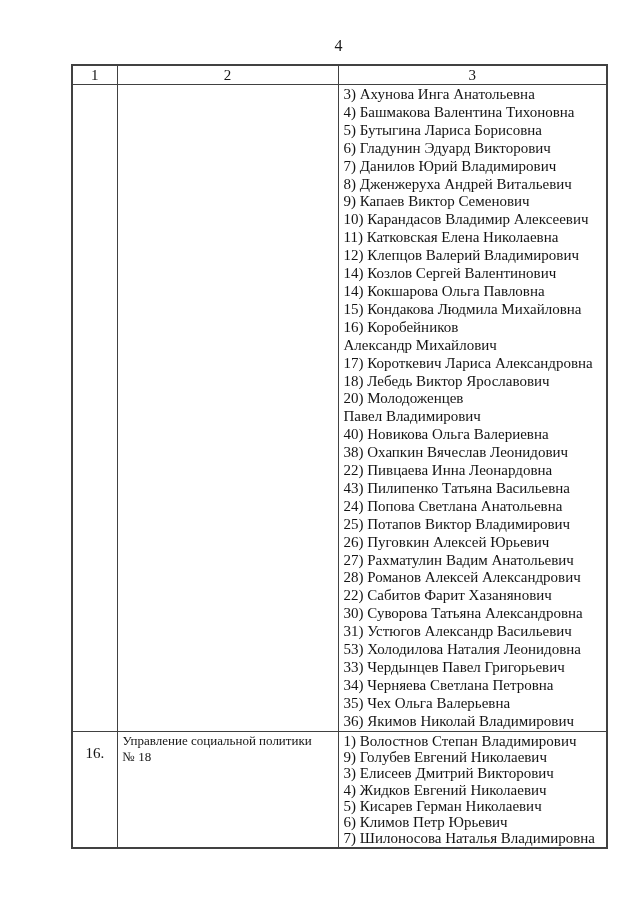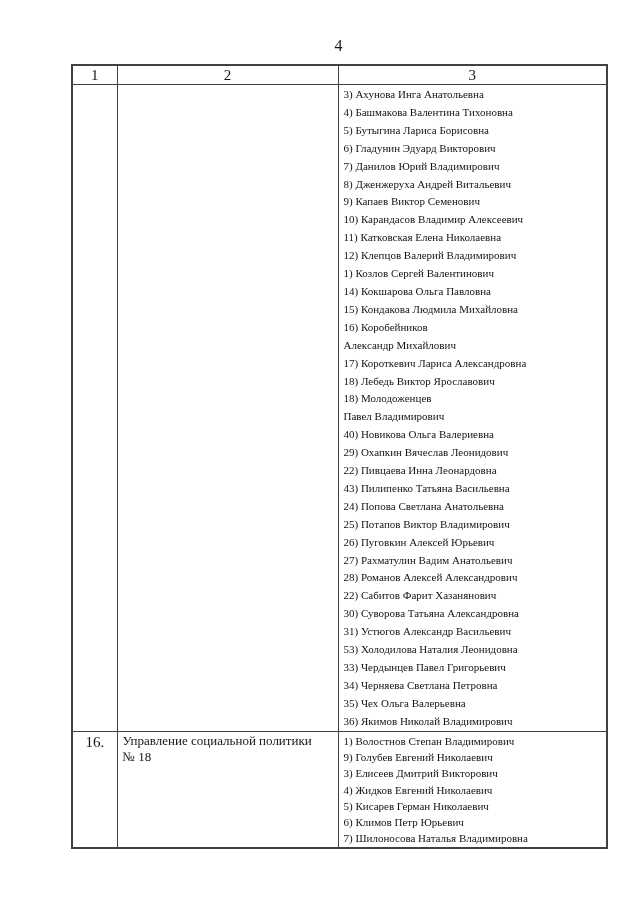--- a/index.html
+++ b/index.html
@@ -43,28 +43,28 @@
   }
   .doc-table th {
     height: 18px;
     line-height: 18px;
     text-align: center;
     font-size: 15px;
   }
   td.c1 {
     text-align: center;
     font-size: 15px;
-    padding-top: 2px;
+    padding-top: 13px;
   }
   td.c2 {
     font-size: 13px;
     padding: 1px 2px 0 5px;
   }
   td.c3 {
-    font-size: 11px;
+    font-size: 15px;
     padding: 1px 2px 0 5px;
     margin-left: 39px;
   }
   tr.row-a td.c3 .line { line-height: 17.9px; }
   tr.row-b .line       { line-height: 16.3px; }
   tr.row-b td.c1       { line-height: 16.3px; }
   .line {
     white-space: nowrap;
     overflow: visible;
   }
@@ -97,31 +97,31 @@
             <div class="line">3) Ахунова Инга Анатольевна</div>
             <div class="line">4) Башмакова Валентина Тихоновна</div>
             <div class="line">5) Бутыгина Лариса Борисовна</div>
             <div class="line">6) Гладунин Эдуард Викторович</div>
             <div class="line">7) Данилов Юрий Владимирович</div>
             <div class="line">8) Дженжеруха Андрей Витальевич</div>
             <div class="line">9) Капаев Виктор Семенович</div>
             <div class="line">10) Карандасов Владимир Алексеевич</div>
             <div class="line">11) Катковская Елена Николаевна</div>
             <div class="line">12) Клепцов Валерий Владимирович</div>
-            <div class="line">1) Козлов Сергей Валентинович</div>
+            <div class="line">14) Козлов Сергей Валентинович</div>
             <div class="line">14) Кокшарова Ольга Павловна</div>
             <div class="line">15) Кондакова Людмила Михайловна</div>
             <div class="line">16) Коробейников</div>
             <div class="line">Александр Михайлович</div>
             <div class="line">17) Короткевич Лариса Александровна</div>
             <div class="line">18) Лебедь Виктор Ярославович</div>
-            <div class="line">18) Молодоженцев</div>
+            <div class="line">20) Молодоженцев</div>
             <div class="line">Павел Владимирович</div>
             <div class="line">40) Новикова Ольга Валериевна</div>
-            <div class="line">29) Охапкин Вячеслав Леонидович</div>
+            <div class="line">38) Охапкин Вячеслав Леонидович</div>
             <div class="line">22) Пивцаева Инна Леонардовна</div>
             <div class="line">43) Пилипенко Татьяна Васильевна</div>
             <div class="line">24) Попова Светлана Анатольевна</div>
             <div class="line">25) Потапов Виктор Владимирович</div>
             <div class="line">26) Пуговкин Алексей Юрьевич</div>
             <div class="line">27) Рахматулин Вадим Анатольевич</div>
             <div class="line">28) Романов Алексей Александрович</div>
             <div class="line">22) Сабитов Фарит Хазанянович</div>
             <div class="line">30) Суворова Татьяна Александровна</div>
             <div class="line">31) Устюгов Александр Васильевич</div>

